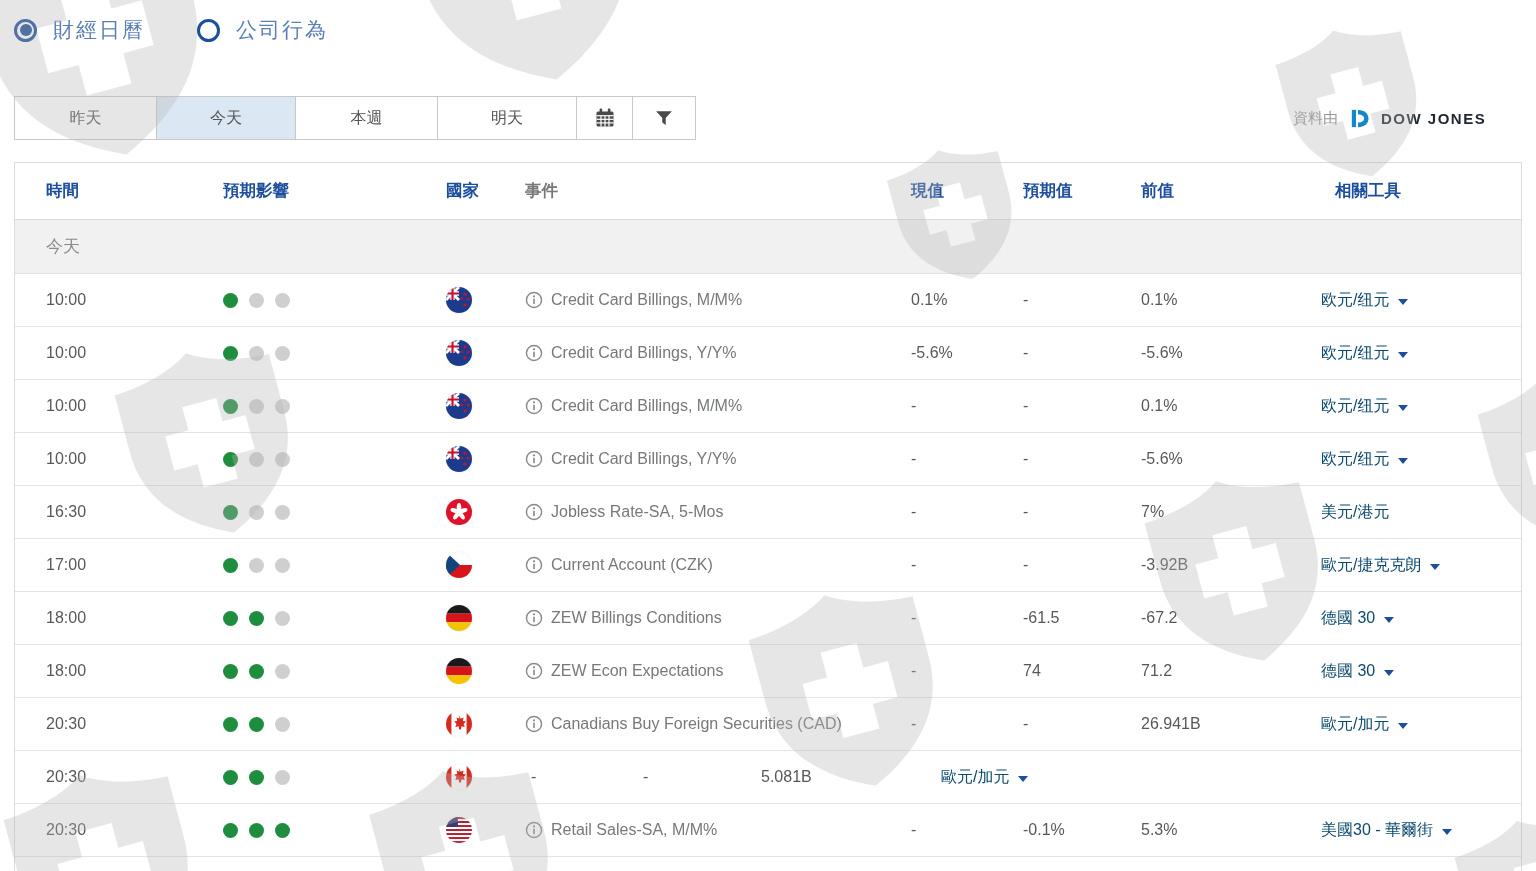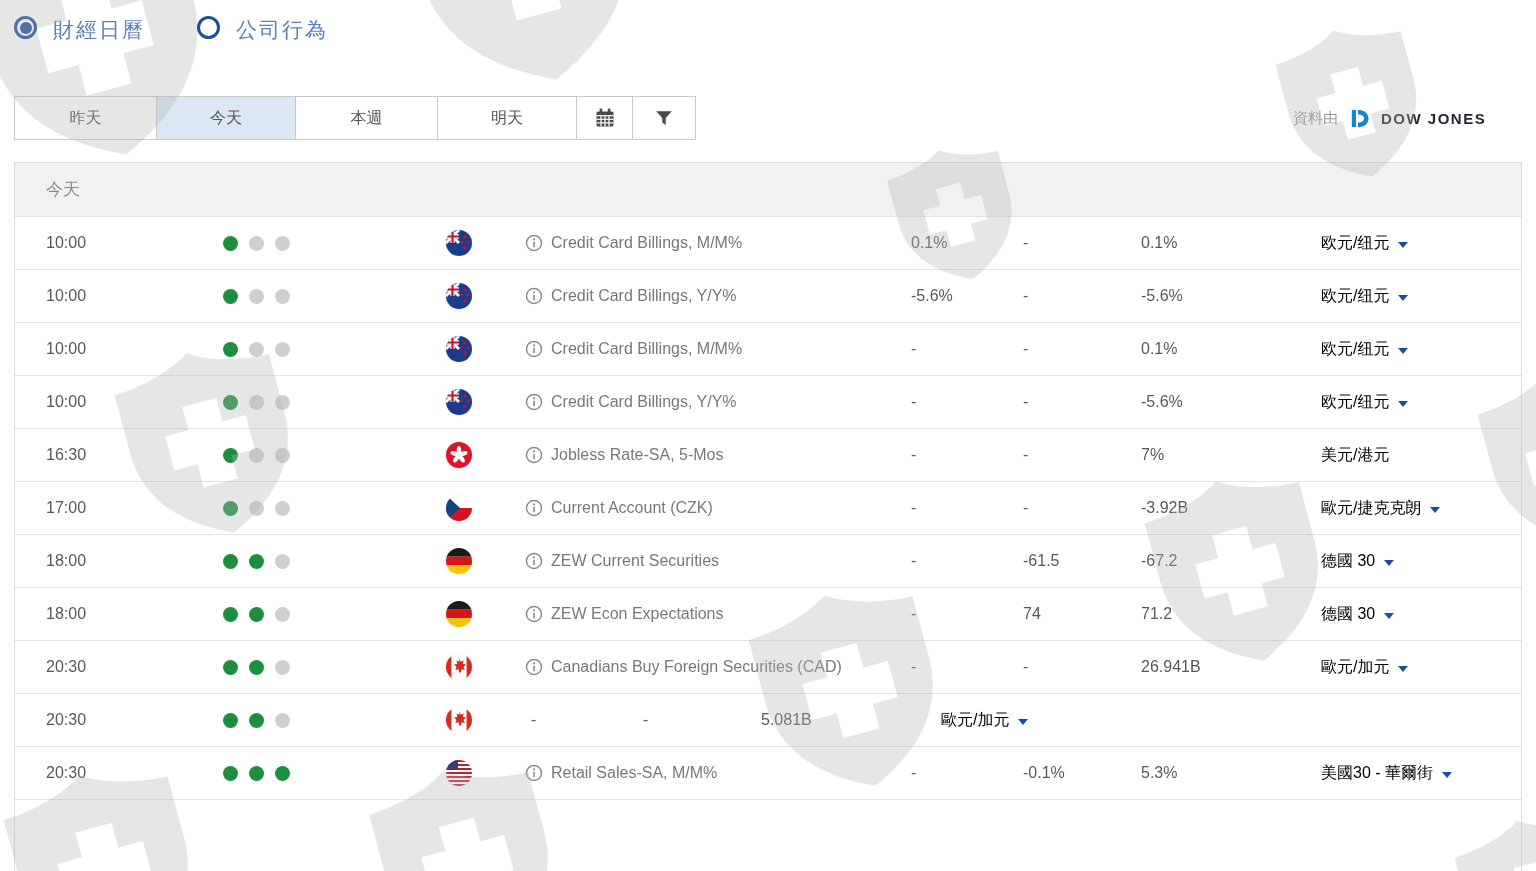--- a/index.html
+++ b/index.html
@@ -4,21 +4,21 @@
 <style>
   html,body{margin:0;padding:0;background:#fff;}
   body{font-family:"Liberation Sans","DejaVu Sans",sans-serif;}
   .page{position:relative;width:1536px;height:871px;overflow:hidden;background:#fff;}
 
   
   .wm{position:absolute;z-index:40;pointer-events:none;transform:rotate(-15deg);}
 
   
   .radio-row{position:absolute;left:14px;top:16px;display:flex;align-items:center;gap:52px;z-index:2;}
-  .radio-opt{display:flex;gap:16px;cursor:pointer;}
+  .radio-opt{display:flex;align-items:center;gap:16px;cursor:pointer;}
   .radio{width:23px;height:23px;border:3px solid #1d4e9e;border-radius:50%;box-sizing:border-box;position:relative;background:#fff;flex:none;}
   .radio.selected::after{content:"";position:absolute;inset:2.5px;background:#1d4e9e;border-radius:50%;}
   .radio-label{font-size:21px;color:#5b7fb4;letter-spacing:2px;}
 
   
   .tabbar{position:absolute;left:14px;top:96px;display:flex;z-index:2;}
   .tab{box-sizing:border-box;height:44px;border:1px solid #c9c9c9;margin-left:-1px;display:flex;align-items:center;justify-content:center;font-size:16px;color:#555;background:#fff;cursor:pointer;}
   .tab:first-child{margin-left:0;}
   .tab.selected{background:#dbe7f3;}
   .t1{width:143px;}.t2{width:140px;}.t3{width:140px;}.t4{width:143px;}
@@ -47,21 +47,21 @@
   .thead .c-tools{padding-left:28px;}
 
   .dot{width:15px;height:15px;border-radius:50%;background:#cfcfcf;flex:none;}
   .dot.on{background:#1e8e3e;}
 
   .flag{display:block;width:26px;height:26px;border-radius:50%;overflow:hidden;flex:none;box-shadow:0 0 1px rgba(0,0,0,.25);}
   .flag svg{display:block;}
 
   .info{display:flex;align-items:center;flex:none;cursor:pointer;}
 
-  .tool-link{color:#000000;text-decoration:none;cursor:pointer;white-space:nowrap;}
+  .tool-link{color:#0c4a6e;text-decoration:none;cursor:pointer;white-space:nowrap;}
   .caret{width:0;height:0;border-left:5.5px solid transparent;border-right:5.5px solid transparent;border-top:6.5px solid #1d4e9e;margin-top:3px;cursor:pointer;flex:none;}
 </style>
 </head>
 <body>
 
 <div class="page">
 
   <svg width="0" height="0" style="position:absolute">
     <defs>
       <path id="shield" fill="rgba(182,182,182,0.34)" fill-rule="evenodd" d="M100 0 C120 14 155 26 200 28 L200 100 C200 165 160 205 100 232 C40 205 0 165 0 100 L0 28 C45 26 80 14 100 0 Z
@@ -144,20 +144,30 @@
   <div class="datasource">
     <span class="ds-prefix">資料由</span>
     <svg width="23" height="23" viewBox="0 0 24 24">
       <path fill="#1287c9" d="M4 3 h4.4 v18 H4 z"></path>
       <path fill="#1287c9" d="M10.4 3 c7.8 0 11 4.6 11 9 s-3.2 9 -11 9 v-4.8 c4.6 0 6.4 -2.1 6.4 -4.2 s-1.8 -4.2 -6.4 -4.2 z"></path>
     </svg>
     <span class="dj-text">DOW JONES</span>
   </div>
 
   <div class="table">
+    <div class="thead">
+      <div class="cell c-time">時間</div>
+      <div class="cell c-impact">預期影響</div>
+      <div class="cell c-country">國家</div>
+      <div class="cell c-event">事件</div>
+      <div class="cell c-actual">現值</div>
+      <div class="cell c-forecast">預期值</div>
+      <div class="cell c-previous">前值</div>
+      <div class="cell c-tools">相關工具</div>
+    </div>
     <div class="group-row">
       <span>今天</span>
     </div>
     <div class="tbody">
   <div class="row">
     <div class="cell c-time">10:00</div>
     <div class="cell c-impact">
       <span class="dot on"></span>
       <span class="dot"></span>
       <span class="dot"></span>
@@ -423,21 +433,21 @@
             </span>
     </div>
     <div class="cell c-event">
       <span class="info">
         <svg width="18" height="18" viewBox="0 0 20 20">
           <circle cx="10" cy="10" r="8.4" fill="none" stroke="#8a8a8a" stroke-width="1.6"></circle>
           <rect x="9.1" y="8.6" width="1.8" height="6" fill="#8a8a8a"></rect>
           <circle cx="10" cy="5.9" r="1.25" fill="#8a8a8a"></circle>
         </svg>
       </span>
-      <span class="ev-text">ZEW Current Securities</span>
+      <span class="ev-text">ZEW Billings Conditions</span>
     </div>
     <div class="cell c-actual">-</div>
     <div class="cell c-forecast">-61.5</div>
     <div class="cell c-previous">-67.2</div>
     <div class="cell c-tools">
       <span class="tool-link">德國 30</span>
       <span class="caret"></span>
     </div>
   </div>
 

